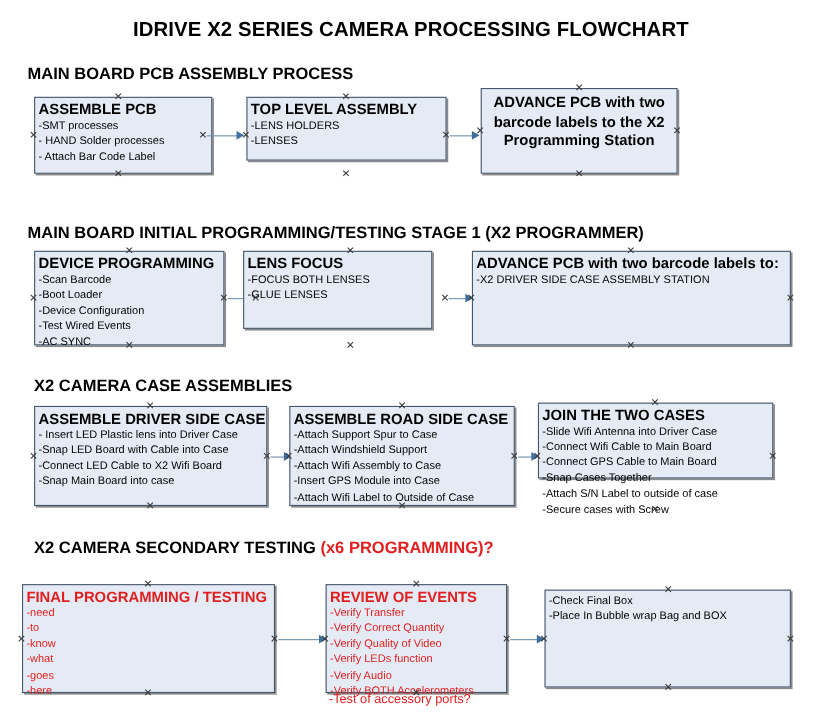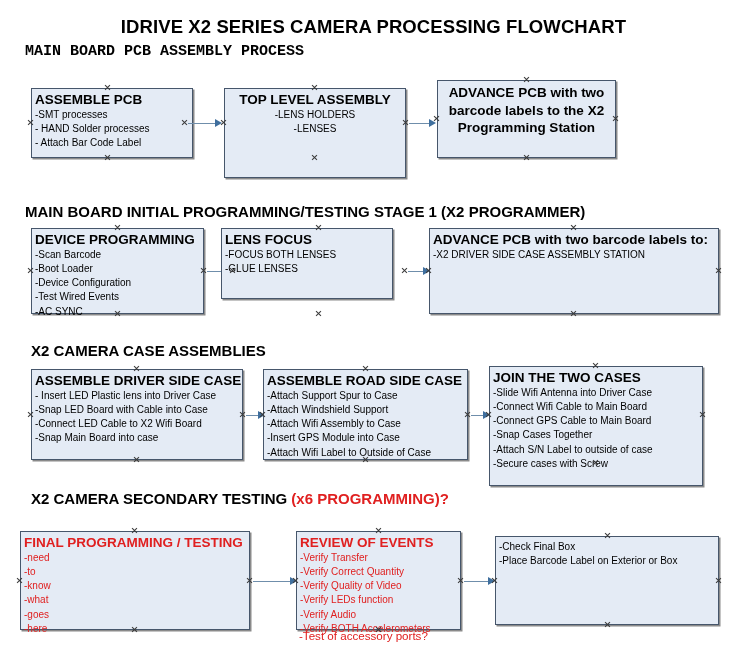--- a/index.html
+++ b/index.html
@@ -112,37 +112,37 @@
     white-space: nowrap;
   }
 </style>
 </head>
 <body>
 
 <div id="canvas">
 
   <div class="title">IDRIVE X2  SERIES CAMERA PROCESSING FLOWCHART</div>
 
-  <div class="section-head" style="left:25px; top:43px;font-family:Liberation Mono, monospace;">MAIN BOARD PCB ASSEMBLY PROCESS</div>
+  <div class="section-head" style="left:25px; top:59px;">MAIN BOARD PCB ASSEMBLY PROCESS</div>
 
   <div class="node" id="n-assemble-pcb" style="left:31px; top:88px; width:162px; height:70px;">
     <div class="hdr">ASSEMBLE PCB</div>
     <div class="ln"> -SMT processes</div>
     <div class="ln">- HAND Solder processes</div>
     <div class="ln">- Attach Bar Code Label</div>
   </div>
   <div class="hx" style="left:104px; top:84px;"></div>
   <div class="hx" style="left:104px; top:154px;"></div>
   <div class="hx" style="left:27px; top:119px;"></div>
   <div class="hx" style="left:181px; top:119px;"></div>
 
   <div class="conn" style="left:188px; top:123px; width:30px;"></div>
   <div class="arrow" style="left:215px; top:118.5px;"></div>
 
-  <div class="node" id="n-top-level" style="left:224px; top:88px; width:182px; height:90px;text-align:center;">
+  <div class="node" id="n-top-level" style="left:224px; top:88px; width:182px; height:58px;">
     <div class="hdr">TOP LEVEL ASSEMBLY</div>
     <div class="ln">-LENS HOLDERS</div>
     <div class="ln">-LENSES</div>
   </div>
   <div class="hx" style="left:311px; top:84px;"></div>
   <div class="hx" style="left:311px; top:154px;"></div>
   <div class="hx" style="left:220px; top:119px;"></div>
   <div class="hx" style="left:402px; top:119px;"></div>
 
   <div class="conn" style="left:409px; top:123px; width:22px;"></div>
@@ -222,21 +222,21 @@
     <div class="ln">-Attach Wifi Label to Outside of Case</div>
   </div>
   <div class="hx" style="left:362px; top:365px;"></div>
   <div class="hx" style="left:362px; top:456px;"></div>
   <div class="hx" style="left:259px; top:411px;"></div>
   <div class="hx" style="left:464px; top:411px;"></div>
 
   <div class="conn" style="left:471px; top:415px; width:14px;"></div>
   <div class="arrow" style="left:483px; top:410.5px;"></div>
 
-  <div class="node" id="n-join-cases" style="left:489px; top:366px; width:214px; height:120px;">
+  <div class="node" id="n-join-cases" style="left:489px; top:366px; width:214px; height:69px;">
     <div class="hdr">JOIN THE TWO CASES</div>
     <div class="ln">-Slide Wifi Antenna into Driver Case</div>
     <div class="ln">-Connect Wifi Cable to Main Board</div>
     <div class="ln">-Connect GPS Cable to Main Board</div>
     <div class="ln">-Snap Cases Together</div>
     <div class="ln">-Attach S/N Label to outside of case</div>
     <div class="ln">-Secure cases with Screw</div>
   </div>
   <div class="hx" style="left:592px; top:362px;"></div>
   <div class="hx" style="left:592px; top:459px;"></div>
@@ -275,20 +275,20 @@
   <div class="hx" style="left:375px; top:527px;"></div>
   <div class="hx" style="left:375px; top:626px;"></div>
   <div class="hx" style="left:292px; top:577px;"></div>
   <div class="hx" style="left:457px; top:577px;"></div>
 
   <div class="conn" style="left:464px; top:581px; width:26px;"></div>
   <div class="arrow" style="left:488px; top:576.5px;"></div>
 
   <div class="node" id="n-final-proc" style="left:495px; top:536px; width:224px; height:89px;">
     <div class="ln"> -Check Final Box</div>
-    <div class="ln">-Place Barcode Label on Exterior or Box</div>
+    <div class="ln">-Place In Bubble wrap Bag and BOX</div>
   </div>
   <div class="hx" style="left:604px; top:532px;"></div>
   <div class="hx" style="left:604px; top:621px;"></div>
   <div class="hx" style="left:491px; top:577px;"></div>
   <div class="hx" style="left:715px; top:577px;"></div>
 
 </div>
 
 </body></html>

